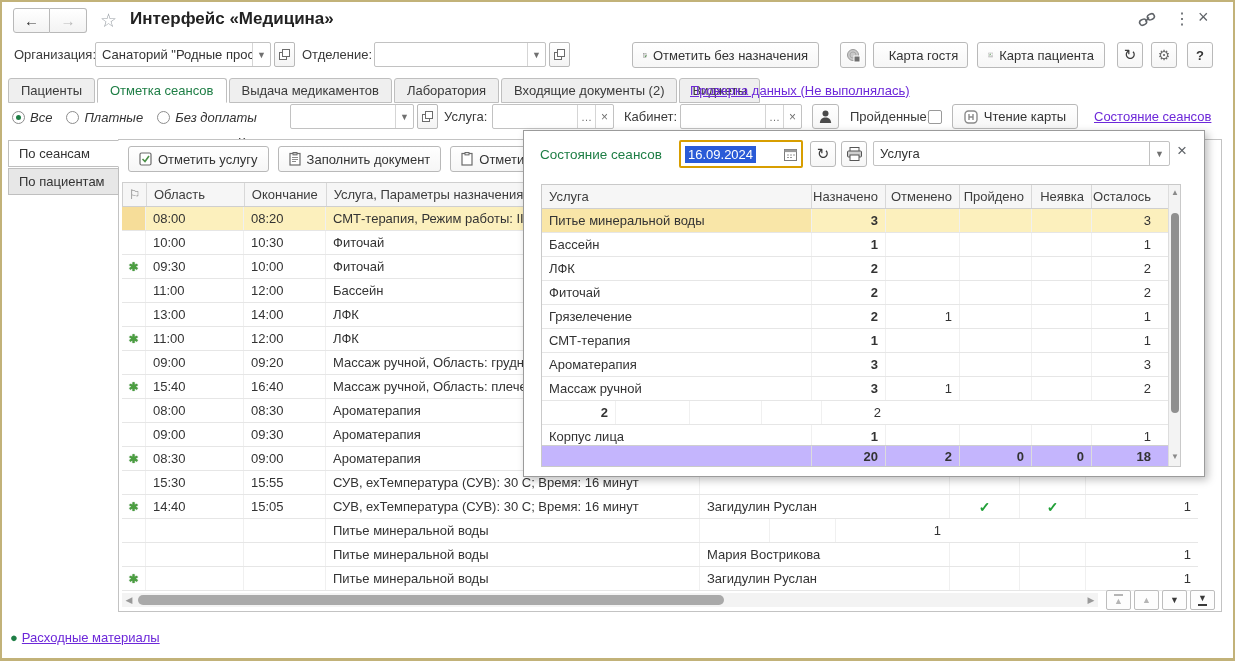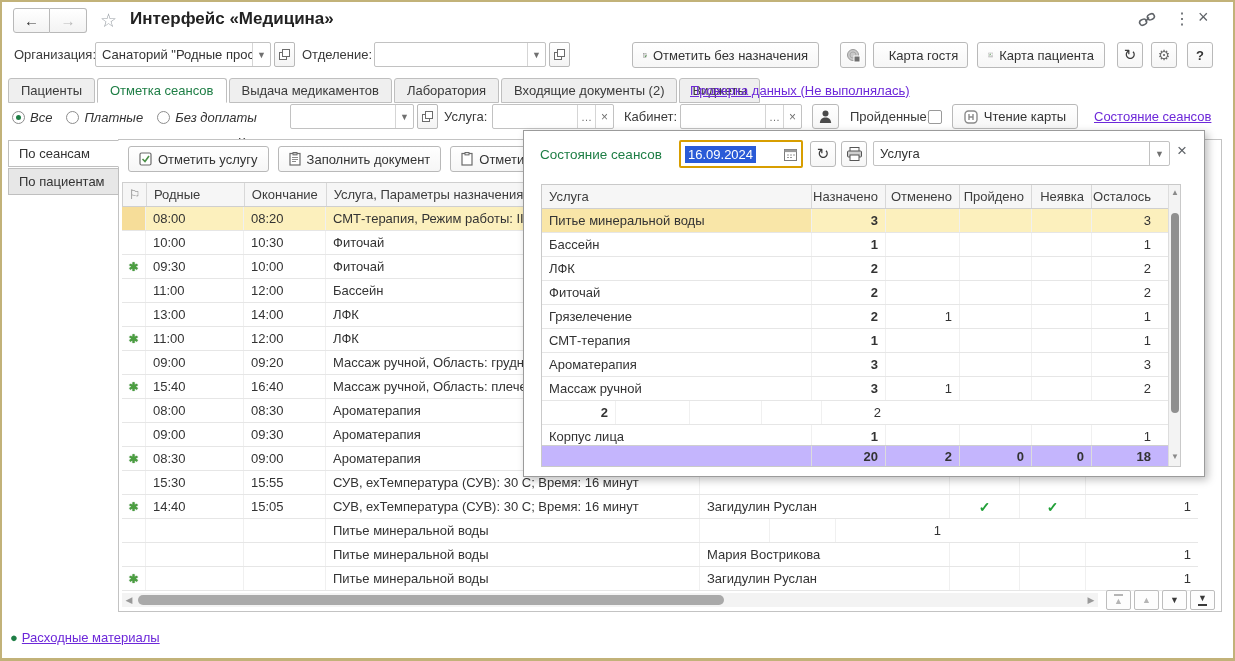--- a/index.html
+++ b/index.html
@@ -298,21 +298,21 @@
         </svg>
       </span>
       <span>Отметить неявку</span>
     </div>
   </div>
 
 <div class="thead abs">
   <div class="hc c0" style="width:24px;">
       <span style="color:#777;">⚐</span>
     </div>
-  <div class="hc" style="width:98px;">Родные</div>
+  <div class="hc" style="width:98px;">Область</div>
   <div class="hc" style="width:82px;">Окончание</div>
   <div class="hc" style="width:374px;">Услуга, Параметры назначения, Комментарий</div>
   <div class="hc" style="width:250px;"></div>
   <div class="hc" style="width:70px;"></div>
   <div class="hc" style="width:66px;"></div>
   <div class="hc" style="width:112px;border-right:none;"></div>
 </div>
 <div id="main-rows">
     <div class="trow sel" style="top: 207px;">
       <div class="c c0" style="width: 24px;"></div>

